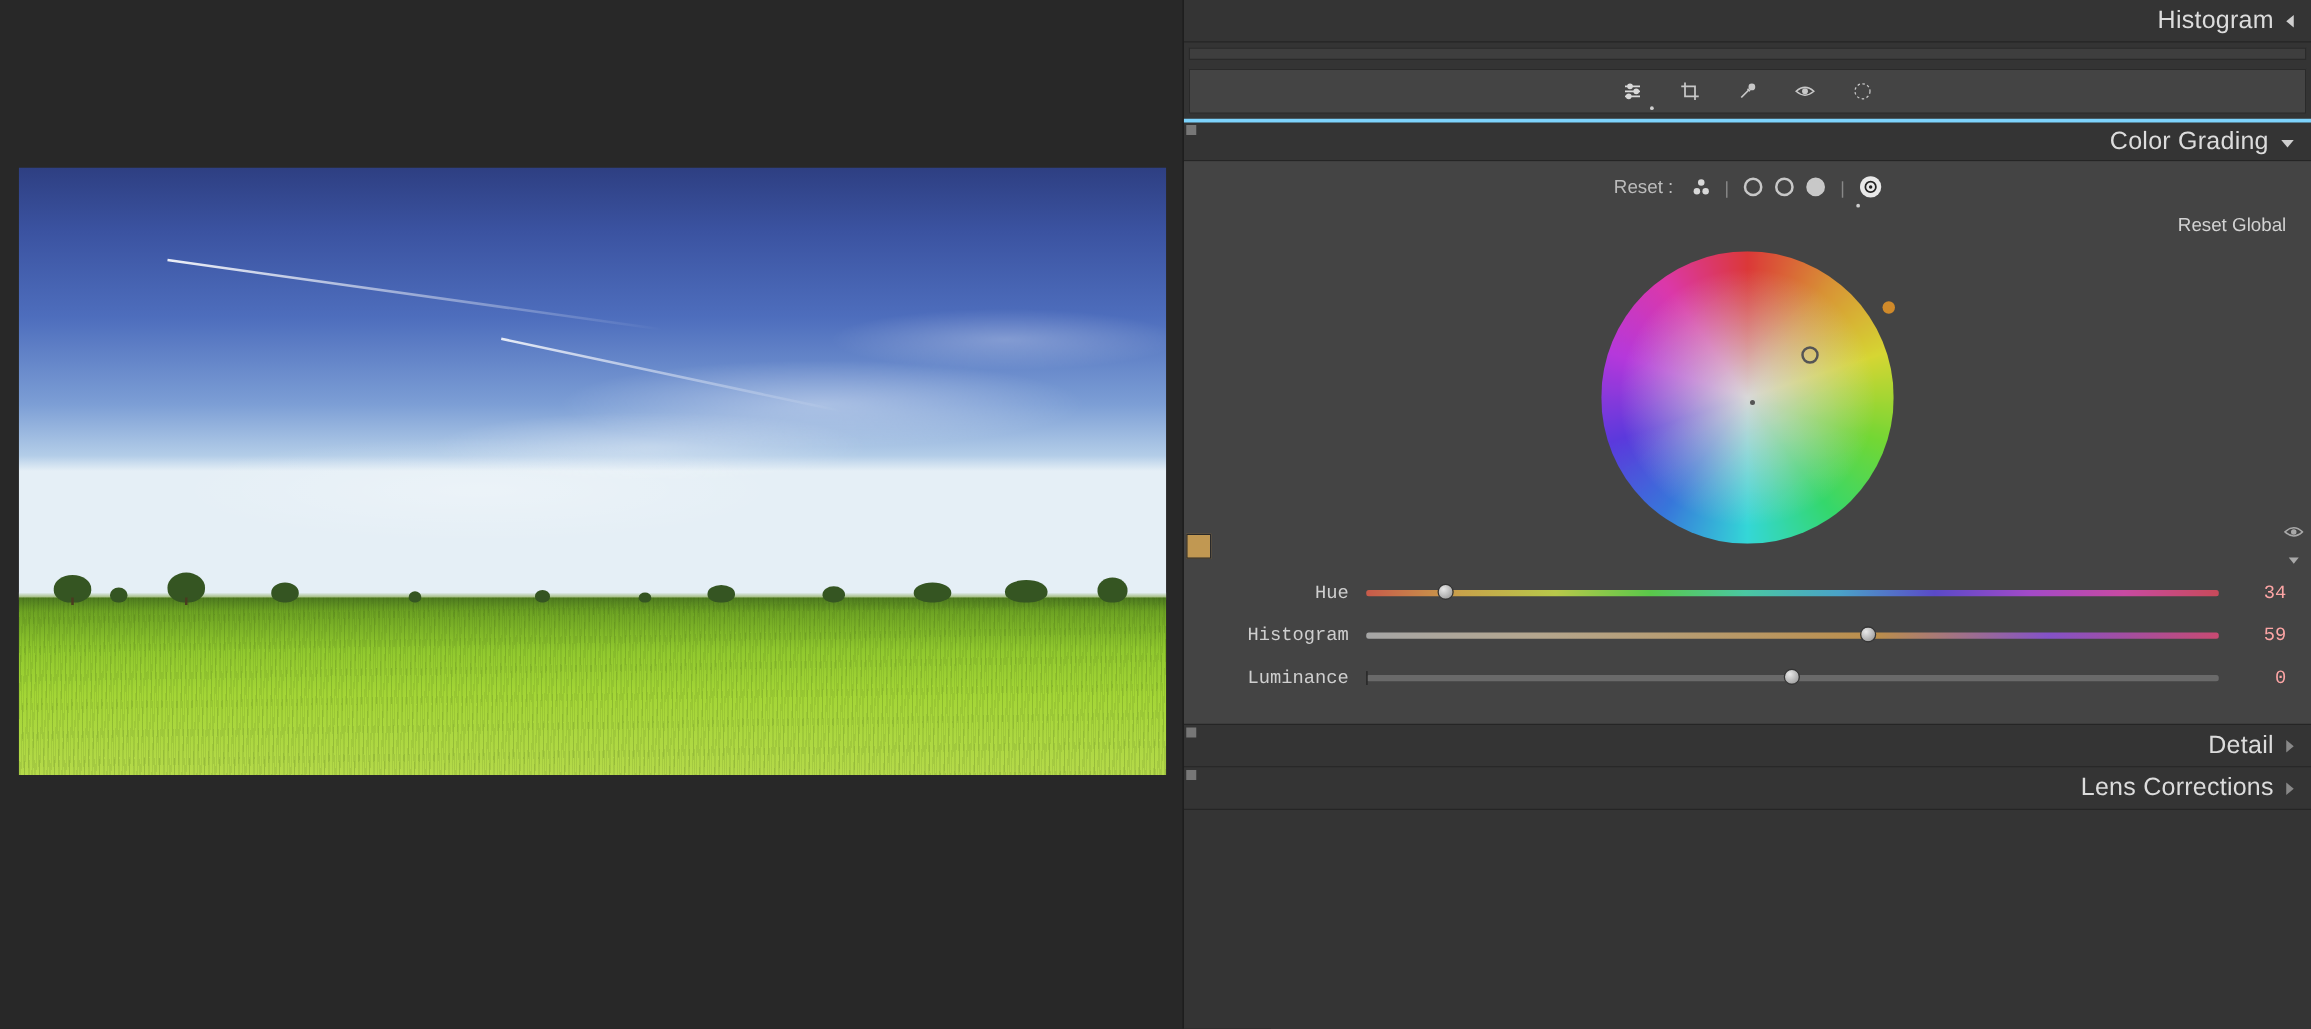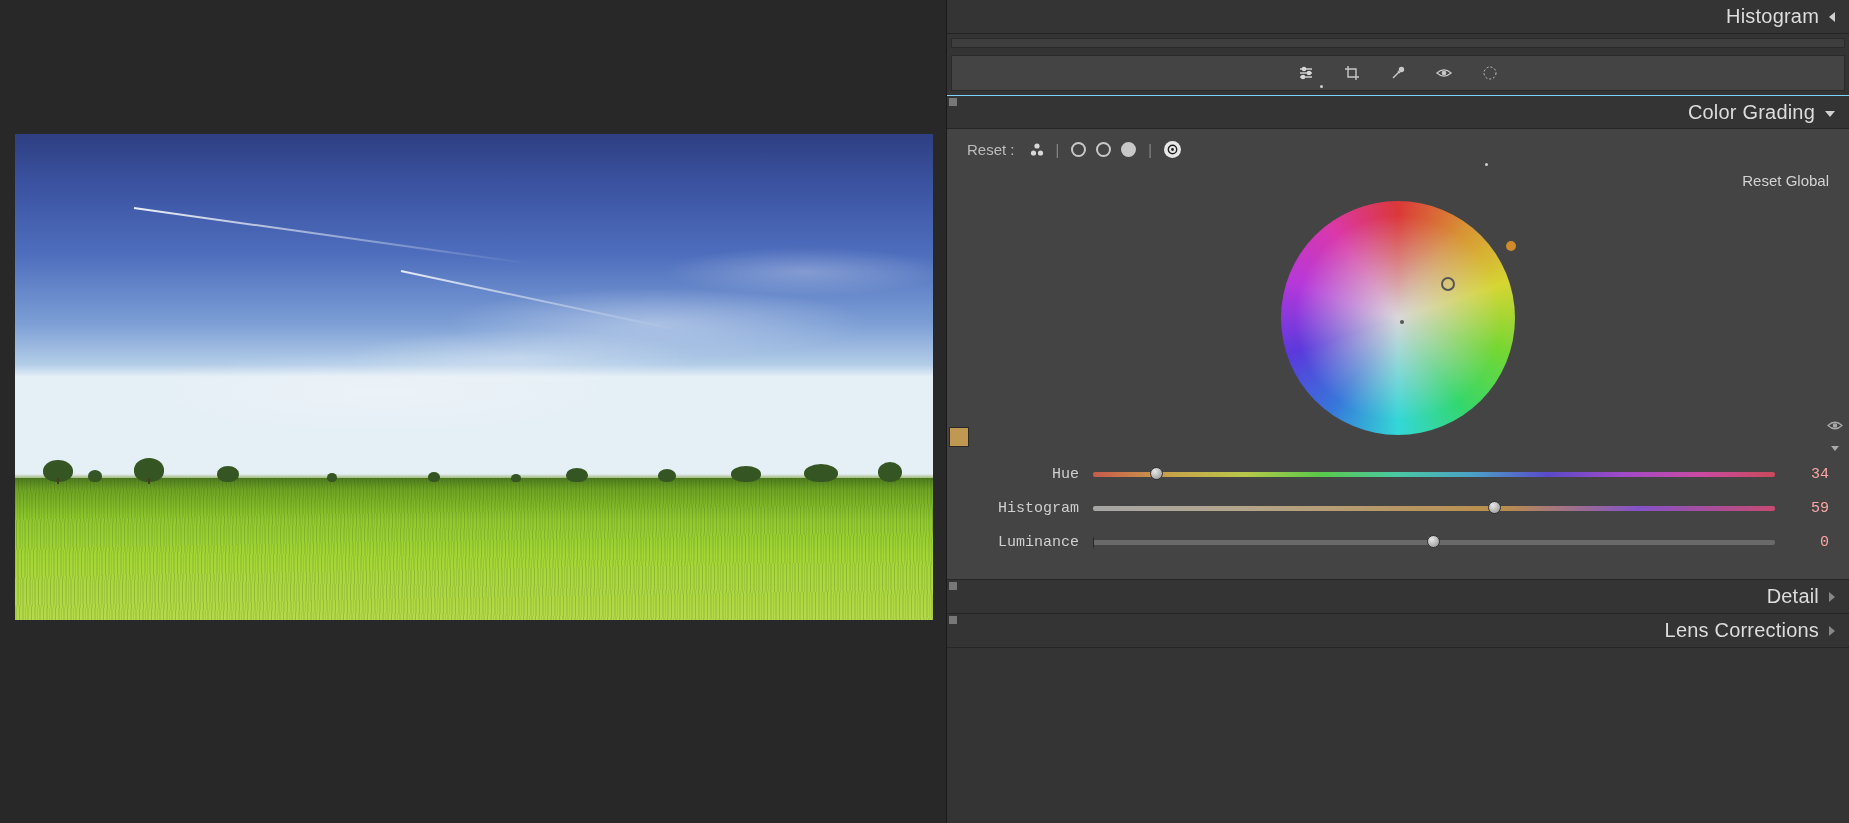--- a/index.html
+++ b/index.html
@@ -160,21 +160,21 @@
   }
 
   
   .cg-body {
     background:#444444;
     padding: 12px 20px 20px 20px;
     position: relative;
     border-bottom: 1px solid #252525;
   }
   .cg-top-row {
-    display:flex; align-items:center; justify-content:flex-start; gap:10px; color:#c8c8c8;
+    display:flex; align-items:center; justify-content:center; gap:10px; color:#c8c8c8;
     font-size:14px;
     position: relative;
   }
   .cg-top-row .reset-label { color:#bcbcbc; font-size:15px; margin-right:4px;}
   .tri-circ { width:15px; height:15px; }
   .sep { color:#888; margin:0 2px; }
   .ring {
     width:15px; height:15px; border:2px solid #c8c8c8; border-radius:50%; display:inline-block;
   }
   .ring.filled { background:#c8c8c8; }
@@ -340,21 +340,21 @@
       </svg>
     </span>
     <span class="icon">
       <svg width="16" height="16" viewBox="0 0 16 16" fill="none" stroke="#c8c8c8" stroke-width="1">
         <circle cx="8" cy="8" r="6" stroke-dasharray="2 2"></circle>
       </svg>
     </span>
     <span class="dot-under"></span>
   </div>
 
-  <div class="panel-header" style="border-top:1px solid #7dd3fc;">
+  <div class="panel-header" style="border-top:3px solid #7dd3fc;">
     <span class="notch"></span>
     <span class="title">Color Grading</span>
     <span class="triangle-down"></span>
   </div>
 
   <div class="cg-body">
 
     <div class="cg-top-row">
       <span class="reset-label">Reset :</span>
       <span class="tri-circ">

